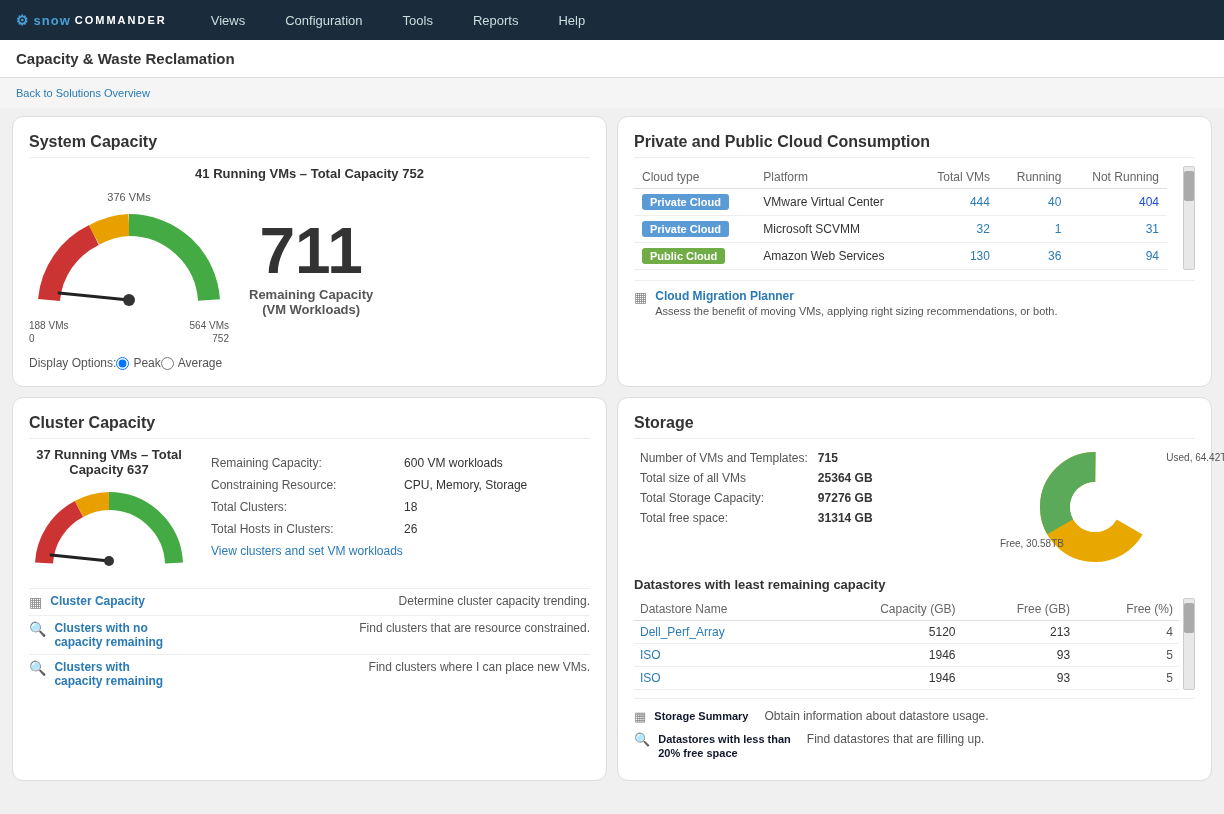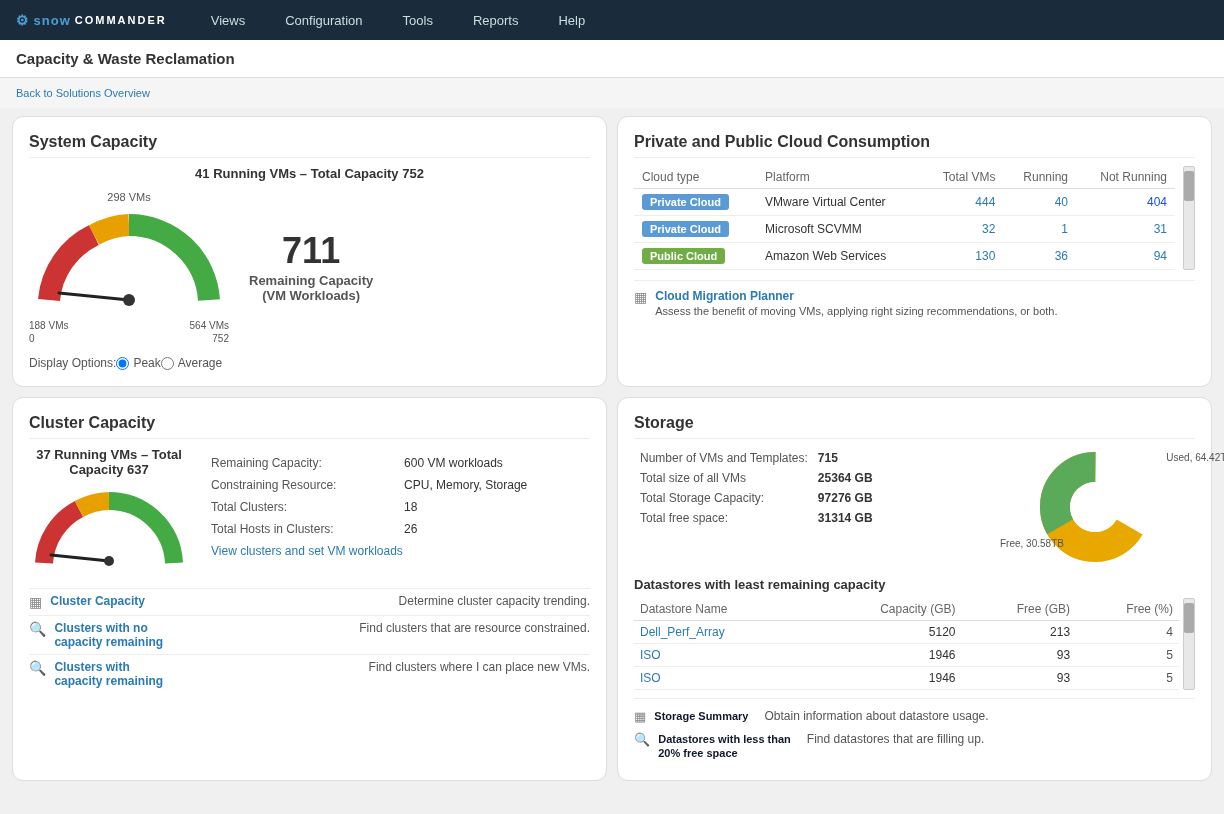--- a/index.html
+++ b/index.html
@@ -102,21 +102,21 @@
       justify-content: space-between;
       font-size: 10px;
       color: #555;
       margin-top: 2px;
     }
 
     .remaining-capacity {
       text-align: center;
     }
     .remaining-number {
-      font-size: 36px;
+      font-size: 64px;
       font-weight: bold;
       color: #333;
       line-height: 1;
     }
     .remaining-label {
       font-size: 13px;
       color: #555;
       margin-top: 4px;
       font-weight: bold;
     }
@@ -313,21 +313,21 @@
 </div>
 
 <div class="main-content">
 
   <div class="card">
     <div class="card-title">System Capacity</div>
     <div class="card-subtitle">41 Running VMs – Total Capacity 752</div>
 
     <div class="gauge-container">
       <div class="gauge-wrap">
-        <div class="gauge-label-top">298 VMs</div>
+        <div class="gauge-label-top">376 VMs</div>
         
         <svg class="gauge-svg" viewBox="0 0 200 110">
 
           <path d="M 20 95 A 80 80 0 0 1 65 30" fill="none" stroke="#cc3333" stroke-width="22"></path>
           <path d="M 65 30 A 80 80 0 0 1 100 20" fill="none" stroke="#e8a000" stroke-width="22"></path>
           <path d="M 100 20 A 80 80 0 0 1 180 95" fill="none" stroke="#44aa44" stroke-width="22"></path>
 
           <line x1="100" y1="95" x2="30" y2="88" stroke="#222" stroke-width="3" stroke-linecap="round"></line>
           <circle cx="100" cy="95" r="6" fill="#333"></circle>
         </svg>
@@ -356,21 +356,21 @@
       <label>
         <input type="radio" name="display" style="">
         <span>Average</span>
       </label>
     </div>
   </div>
 
   <div class="card">
     <div class="card-title">Private and Public Cloud Consumption</div>
 
-    <div style="display:flex; gap:8px;">
+    <div style="display:flex; gap:16px;">
       <div style="flex:1; overflow-y:auto; max-height:140px;">
         <table class="cloud-table">
           <thead>
             <tr>
               <th>Cloud type</th>
               <th>Platform</th>
               <th>Total VMs</th>
               <th>Running</th>
               <th>Not Running</th>
             </tr>

